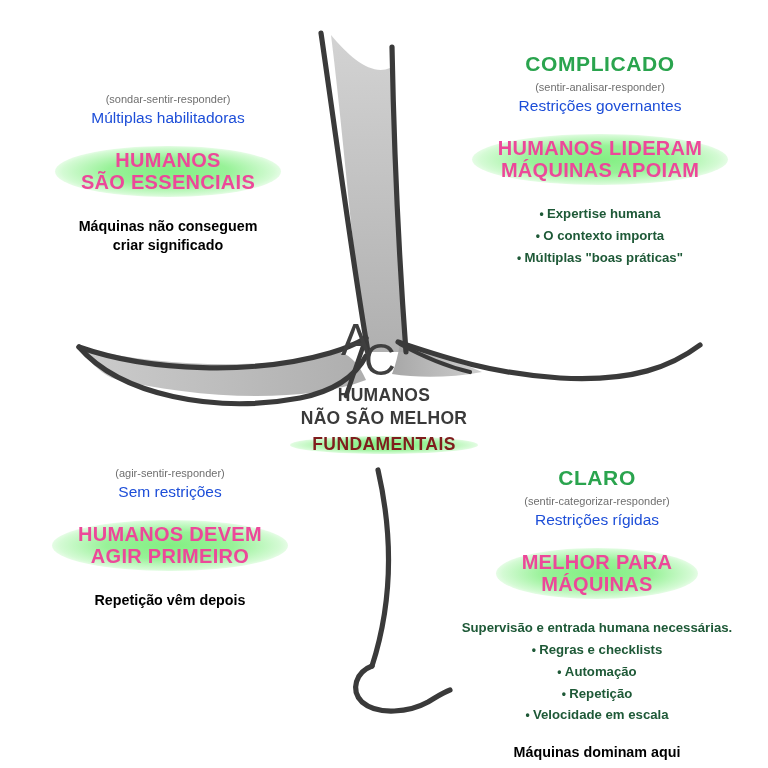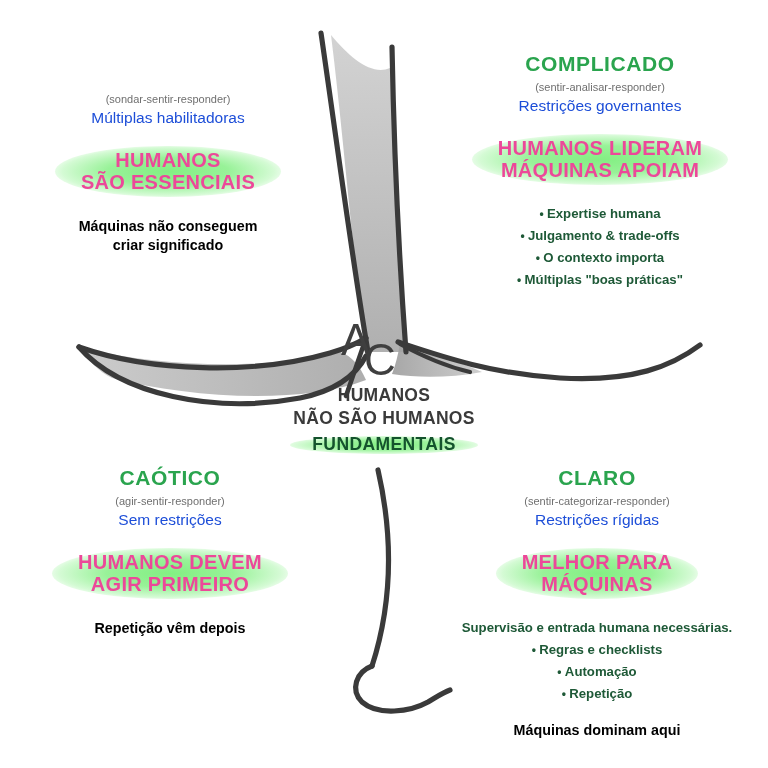--- a/index.html
+++ b/index.html
@@ -77,21 +77,21 @@
     content:"";position:absolute;left:0;top:5px;right:0;bottom:4px;
     background:radial-gradient(ellipse at center,
        rgba(124,238,124,.95) 0%,
        rgba(140,241,140,.85) 40%,
        rgba(165,246,165,.4) 68%,
        rgba(255,255,255,0) 80%);
     z-index:0;border-radius:50%;
   }
   #center-hl span{
     position:relative;z-index:1;font-size:17.5px;font-weight:bold;
-    color:#14532d;letter-spacing:.4px;
+    color:#7f1d1d;letter-spacing:.4px;
   }
 
   
   #ac-mark{
     position:absolute;z-index:2;left:332px;top:316px;width:110px;height:80px;
     pointer-events:none;
   }
   .ac-letter{
     position:absolute;font-size:44px;font-weight:400;color:#3f3f3f;
     font-family:"Liberation Sans", sans-serif;line-height:1;
@@ -183,28 +183,26 @@
   <div class="quad" id="q-complicado">
     <div class="q-title">COMPLICADO</div>
     <div class="q-sub">(sentir-analisar-responder)</div>
     <div class="q-sub2">Restrições governantes</div>
     <div class="glow-wrap">
       <div class="glow-txt">HUMANOS LIDERAM
 MÁQUINAS APOIAM</div>
     </div>
     <ul class="bullets" id="bl-complicado">
         <li><span class="bul-dot">• </span>Expertise humana</li>
-        <li><span class="bul-dot">• </span>Julgamento &amp; trade-offs</li>
         <li><span class="bul-dot">• </span>O contexto importa</li>
         <li><span class="bul-dot">• </span>Múltiplas "boas práticas"</li>
       </ul>
   </div>
 
   <div class="quad" id="q-caotico">
-    <div class="q-title">CAÓTICO</div>
     <div class="q-sub">(agir-sentir-responder)</div>
     <div class="q-sub2">Sem restrições</div>
     <div class="glow-wrap">
       <div class="glow-txt">HUMANOS DEVEM
 AGIR PRIMEIRO</div>
     </div>
     <div class="footnote">Repetição vêm depois</div>
   </div>
 
   <div class="quad" id="q-claro">
@@ -213,25 +211,26 @@
     <div class="q-sub2">Restrições rígidas</div>
     <div class="glow-wrap">
       <div class="glow-txt">MELHOR PARA
 MÁQUINAS</div>
     </div>
     <ul class="bullets" id="bl-claro">
         <li>Supervisão e entrada humana necessárias.</li>
         <li><span class="bul-dot">• </span>Regras e checklists</li>
         <li><span class="bul-dot">• </span>Automação</li>
         <li><span class="bul-dot">• </span>Repetição</li>
+        <li><span class="bul-dot">• </span>Velocidade em escala</li>
       </ul>
     <div class="footnote">Máquinas dominam aqui</div>
   </div>
 
   <div id="center-block">
     <div class="center-line">HUMANOS</div>
-    <div class="center-line">NÃO SÃO HUMANOS</div>
+    <div class="center-line">NÃO SÃO MELHOR</div>
     <div id="center-hl">
       <span>FUNDAMENTAIS</span>
     </div>
   </div>
 
 </div>
 
 </body></html>

